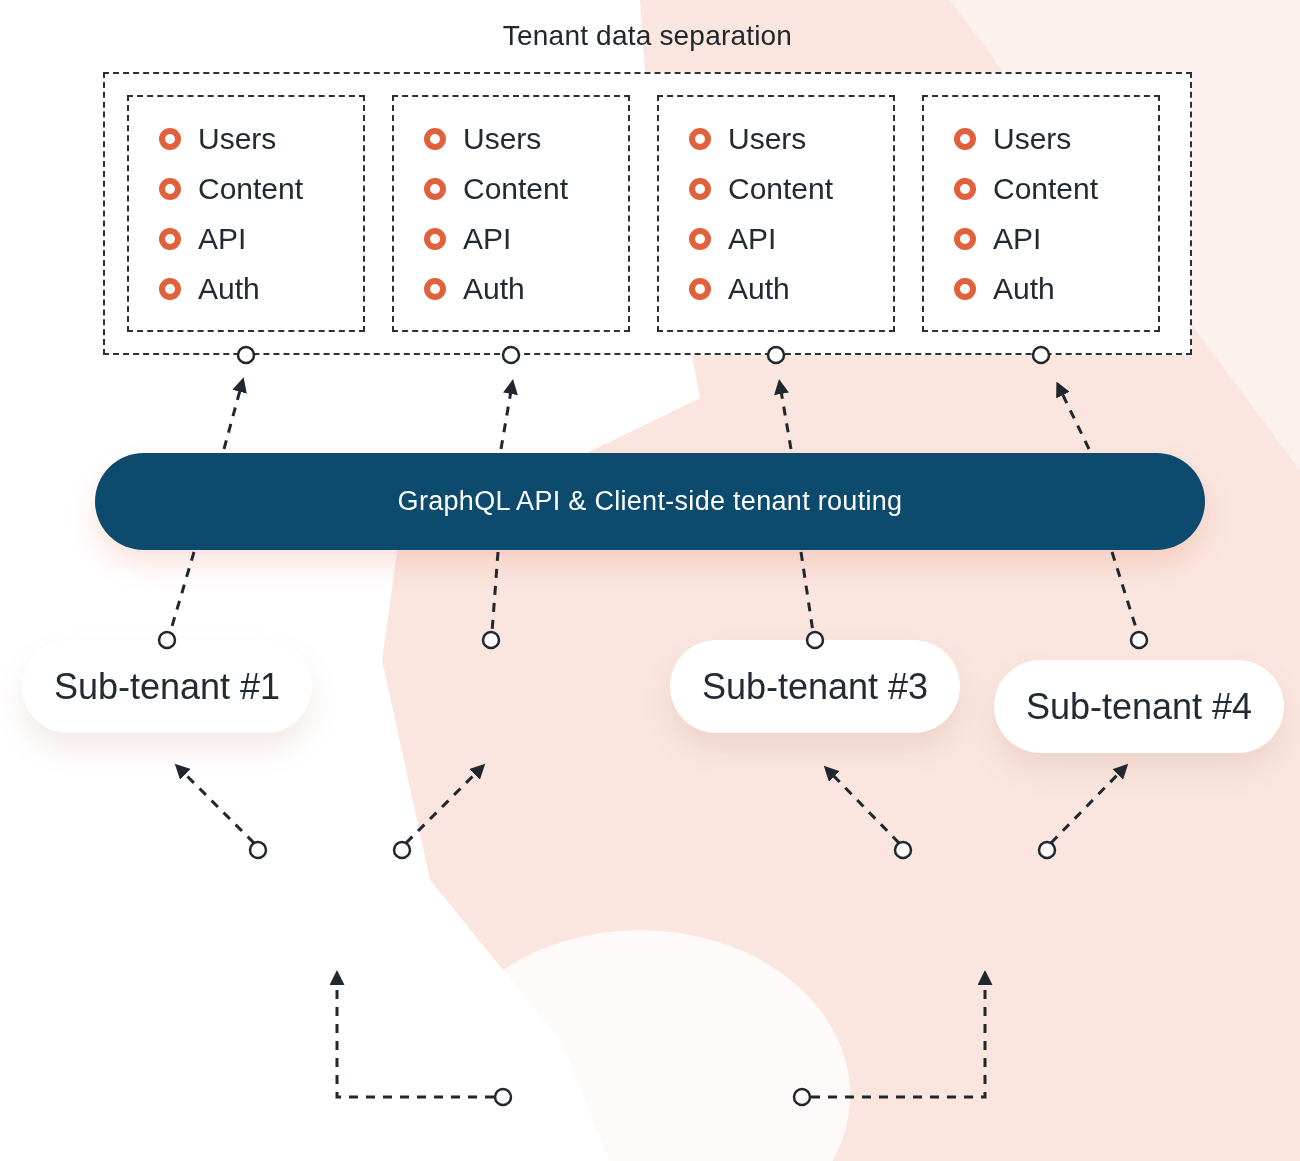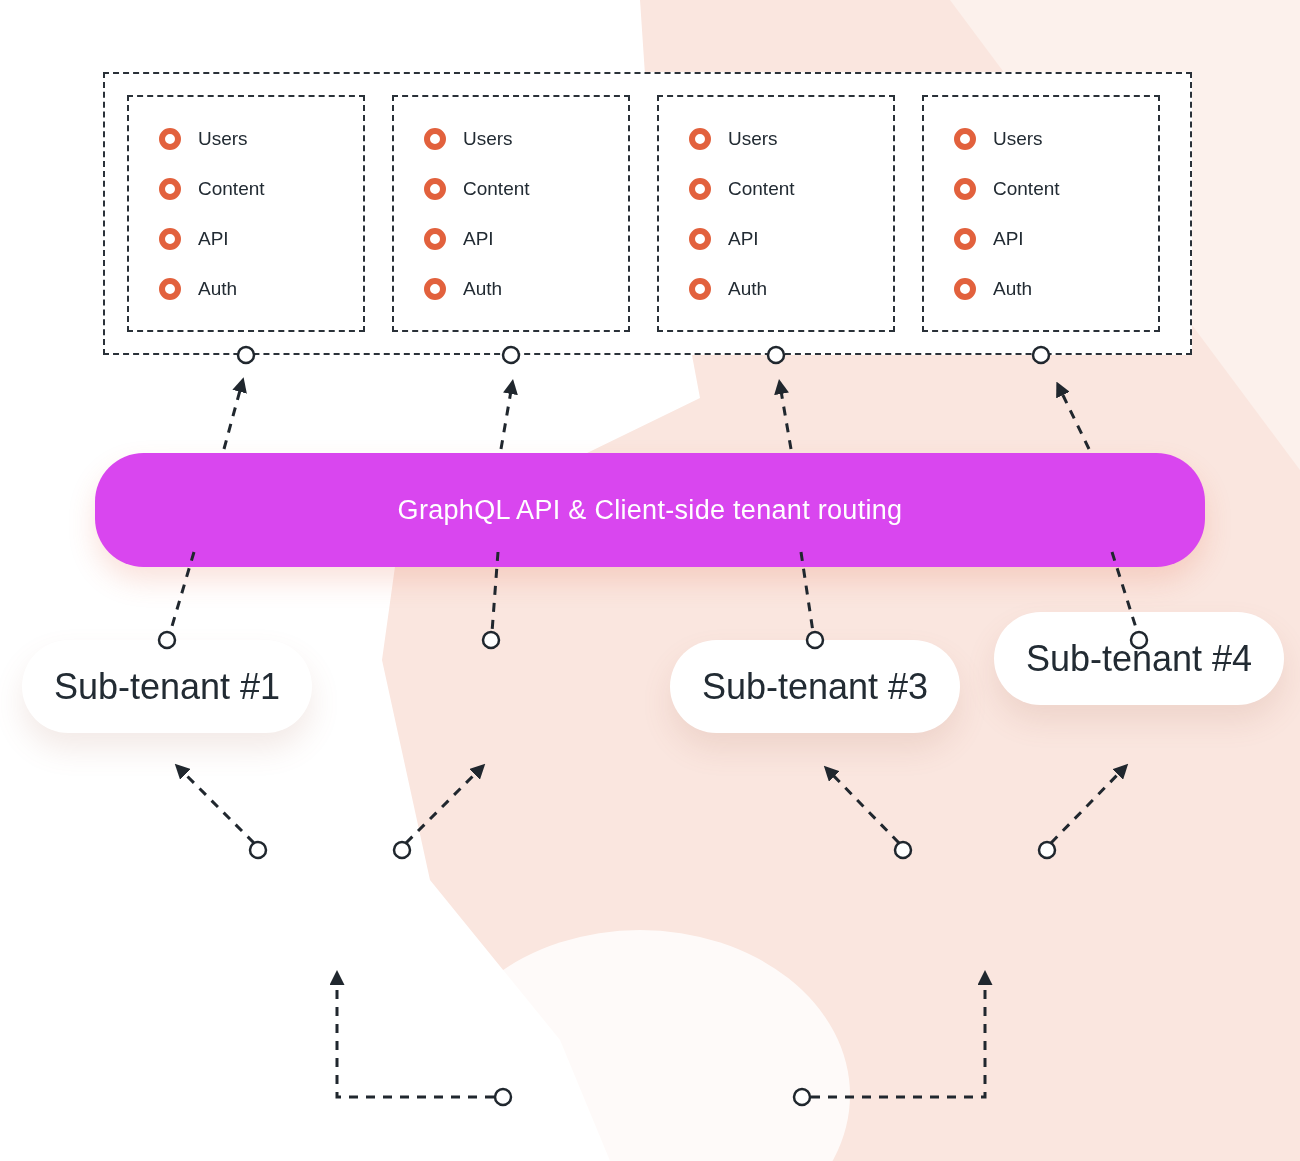--- a/index.html
+++ b/index.html
@@ -14,47 +14,48 @@
   .bg3{position:absolute;left:430px;top:930px;width:420px;height:330px;border-radius:50%;background:rgba(255,255,255,0.8);}
   
   .title{position:absolute;left:103px;top:20px;width:1089px;text-align:center;font-size:28px;color:#20272E;letter-spacing:.2px;}
   
   .outer-box{position:absolute;left:103px;top:72px;width:1089px;height:283px;border:2px dashed #2A3138;background:#ffffff;box-sizing:border-box;}
   .tbox{position:absolute;top:95px;width:238px;height:237px;border:2px dashed #2A3138;background:#ffffff;box-sizing:border-box;
         display:flex;flex-direction:column;justify-content:center;padding:0;}
   .tbox1{left:127px;} .tbox2{left:392px;} .tbox3{left:657px;} .tbox4{left:922px;}
   .trow{height:50px;display:flex;align-items:center;padding-left:30px;gap:17px;}
   .dot{width:10px;height:10px;border:6px solid #E2613D;border-radius:50%;background:#fff;flex:0 0 auto;}
-  .tlabel{font-size:19px;color:#222B33;}
-  
-  .bar{position:absolute;left:95px;top:453px;width:1110px;height:114px;border-radius:48.5px;background:#d946ef;
+  .tlabel{font-size:30px;color:#222B33;}
+  
+  .bar{position:absolute;left:95px;top:453px;width:1110px;height:97px;border-radius:48.5px;background:#0c4a6e;
        display:flex;align-items:center;justify-content:center;box-shadow:0 14px 28px rgba(226,97,61,0.18);}
   .bar span{color:#ffffff;font-size:27px;letter-spacing:.3px;}
   
   .pill{position:absolute;width:290px;height:93px;border-radius:46.5px;background:#ffffff;
         display:flex;align-items:center;justify-content:center;
         box-shadow:0 16px 30px rgba(170,105,85,0.14);}
   .pill span{font-size:36px;color:#222B33;}
-  .sub1{left:22px;top:640px;} .sub2{left:346px;top:640px;} .sub3{left:670px;top:640px;} .sub4{left:994px;top:612px;}
+  .sub1{left:22px;top:640px;} .sub2{left:346px;top:640px;} .sub3{left:670px;top:640px;} .sub4{left:994px;top:660px;}
   .org1{left:185px;top:850px;} .org2{left:828px;top:850px;}
   .root{left:508px;top:1050px;}
   
   .connectors{position:absolute;left:0;top:0;width:1300px;height:1161px;pointer-events:none;}
   .connectors path.ln{fill:none;stroke:#20272E;stroke-width:3;stroke-dasharray:9 8;}
   .connectors circle{fill:#ffffff;stroke:#20272E;stroke-width:2.5;}
 </style>
 </head>
 <body>
 
 <div class="stage">
 
   <div class="bg bg1"></div>
   <div class="bg bg2"></div>
   <div class="bg3"></div>
 
+  <div class="title">Tenant data separation</div>
 
   <div class="outer-box"></div>
 
   <div class="tbox tbox1">
     <div class="trow">
         <span class="dot"></span>
         <span class="tlabel">Users</span>
       </div>
     <div class="trow">
         <span class="dot"></span>

